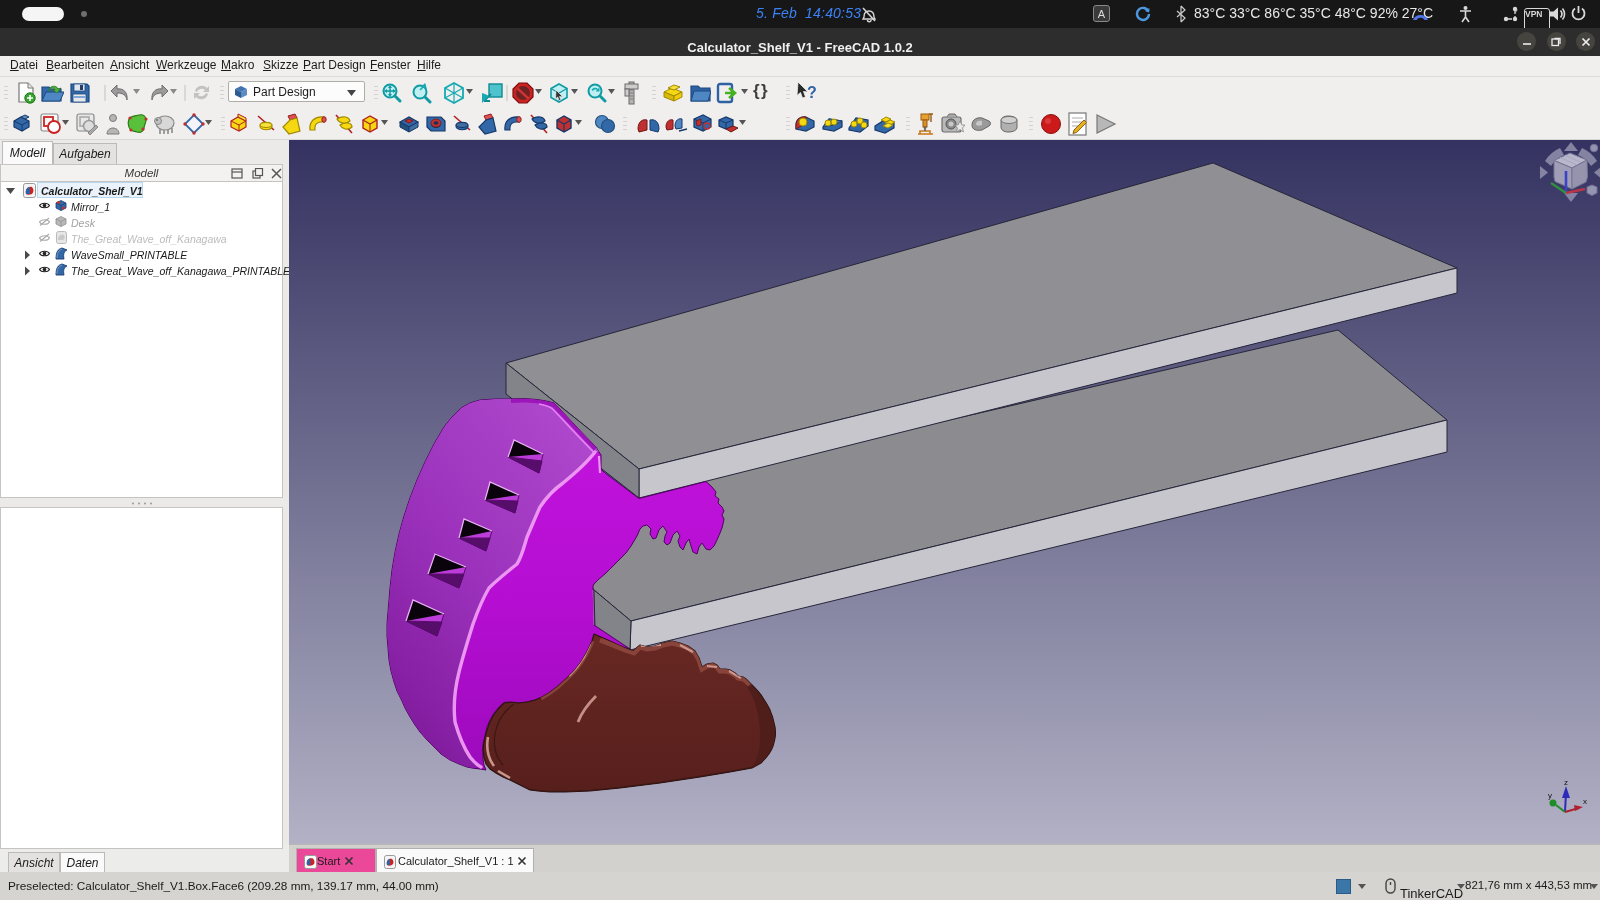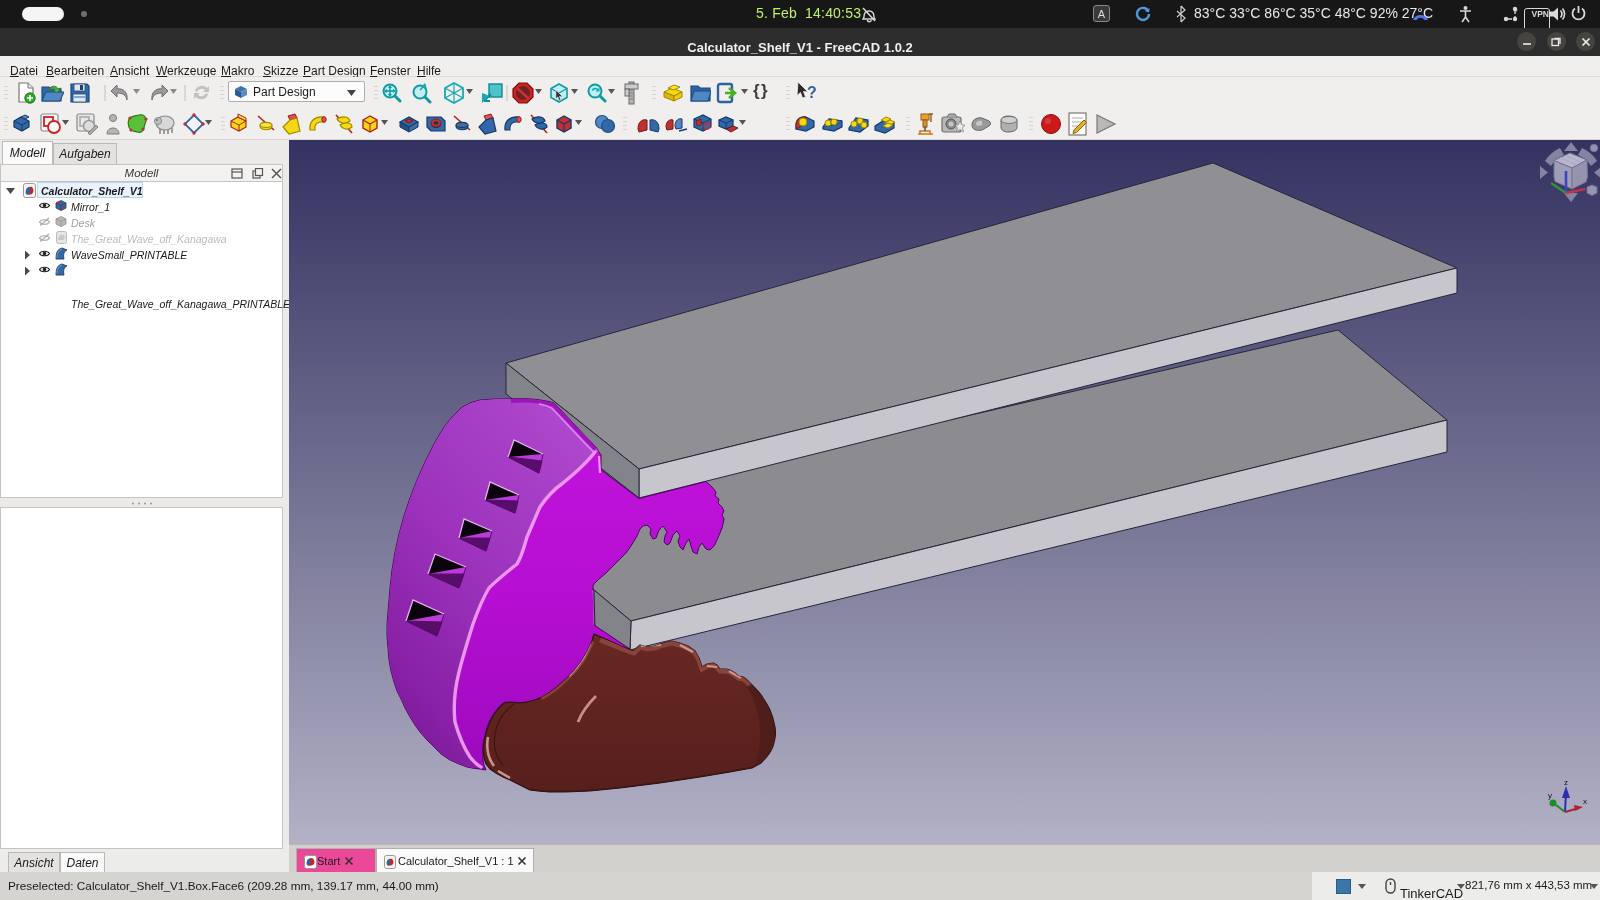--- a/index.html
+++ b/index.html
@@ -2,48 +2,48 @@
 <html><head><meta charset="utf-8">
 <style>
 *{margin:0;padding:0;box-sizing:border-box;}
 html,body{width:1600px;height:900px;overflow:hidden;font-family:"Liberation Sans",sans-serif;}
 body{position:relative;background:#ececea;}
 .abs{position:absolute;white-space:nowrap;}
 
 #sysbar{position:absolute;left:0;top:0;width:1600px;height:28px;background:#171717;color:#e6e6e6;}
 #pill{position:absolute;left:22px;top:7px;width:42px;height:14px;background:#f5f5f5;border-radius:7px;}
 #pilldot{position:absolute;left:81px;top:11px;width:6px;height:6px;background:#6e6e6e;border-radius:3px;}
-#clock{position:absolute;left:756px;top:5px;font-size:14px;letter-spacing:0.2px;color:#bef264;}
+#clock{position:absolute;left:756px;top:5px;font-size:14px;letter-spacing:0.2px;color:#3b82f6;font-style:italic;}
 #temps{position:absolute;left:1194px;top:5px;font-size:14px;color:#e8e8e8;}
 
 #titlebar{position:absolute;left:0;top:28px;width:1600px;height:28px;background:#2d2d2d;}
 #title{position:absolute;width:100%;text-align:center;top:12px;font-size:13px;color:#f0f0f0;font-weight:700;}
 .wbtn{position:absolute;top:4px;width:19px;height:19px;border-radius:10px;background:#45443f;color:#ededed;text-align:center;}
 
 #menubar{position:absolute;left:0;top:56px;width:1600px;height:21px;background:#f0efed;border-bottom:1px solid #dddbd8;color:#1b1b1b;font-size:12px;}
-.mitem{position:absolute;top:8px;}
+.mitem{position:absolute;top:2px;}
 .mitem span{text-decoration:underline;}
 
 #tb1{position:absolute;left:0;top:77px;width:1600px;height:31px;background:#f1efee;}
 #tb2{position:absolute;left:0;top:108px;width:1600px;height:32px;background:#f1efee;border-bottom:1px solid #d8d6d3;}
 .ticon{position:absolute;}
 #combo{position:absolute;left:228px;top:4px;width:137px;height:21px;background:#fcfcfc;border:1px solid #afadaa;border-radius:2px;font-size:12px;color:#1b1b1b;}
 
 #leftpanel{position:absolute;left:0;top:140px;width:289px;height:704px;background:#eceae8;font-style:italic;}
 .ptab{position:absolute;font-size:12px;color:#1b1b1b;text-align:center;border:1px solid #bcbab7;border-bottom:none;background:#e4e2e0;}
 .ptab.active{background:#fafafa;}
 #phdr{position:absolute;left:0px;top:24px;width:283px;height:18px;background:#f3f2f0;border:1px solid #c6c4c1;font-size:11.5px;color:#3a3a3a;text-align:center;}
 #tree{position:absolute;left:0px;top:42px;width:283px;height:316px;background:#ffffff;border:1px solid #c6c4c1;border-top:none;font-size:10.5px;color:#1a1a1a;}
 #prop{position:absolute;left:0px;top:367px;width:283px;height:342px;background:#ffffff;border:1px solid #c6c4c1;}
 .trow{position:absolute;left:0;height:16px;line-height:16px;white-space:nowrap;text-align:center;}
 #ptabs2 .ptab{top:0;}
 
 #mdibar{position:absolute;left:289px;top:844px;width:1311px;height:28px;background:#d3d1ce;border-top:1px solid #b9b7b4;}
 .mtab{position:absolute;top:3px;height:25px;font-size:11px;color:#1b1b1b;border:1px solid #b2b0ad;border-bottom:none;}
-#statusbar{position:absolute;left:0;top:872px;width:1312px;height:28px;background:#d6d4d1;font-size:11.8px;color:#1a1a1a;}
+#statusbar{position:absolute;left:0;top:872px;width:1600px;height:28px;background:#d6d4d1;font-size:11.8px;color:#1a1a1a;}
 </style></head>
 <body>
 
 <div id="sysbar">
   <div id="pill"></div>
     <div id="pilldot"></div>
   <div id="clock">5. Feb&nbsp; 14:40:53</div>
   <svg class="abs" style="left:860px;top:6px" width="18" height="17" viewBox="0 0 18 17">
       <path d="M4 11 Q4 5 9 5 Q14 5 14 11 L15 13 H3 Z M7.5 14 a1.8 1.8 0 0 0 3.6 0" fill="none" stroke="#d6d6d6" stroke-width="1.4"></path>
       <line x1="3" y1="2" x2="15" y2="15" stroke="#d6d6d6" stroke-width="1.5"></line>
@@ -64,21 +64,21 @@
       <circle cx="6.5" cy="3" r="2" fill="#d9d9d9"></circle>
       <path d="M1 6 H12 M6.5 6 V12 M6.5 12 L3 17 M6.5 12 L10 17" stroke="#d9d9d9" stroke-width="1.6" fill="none"></path>
     </svg>
   <svg class="abs" style="left:1503px;top:6px" width="16" height="16" viewBox="0 0 16 16">
       <circle cx="12" cy="3" r="2.2" fill="#d9d9d9"></circle>
       <circle cx="3" cy="13" r="2.2" fill="#d9d9d9"></circle>
       <circle cx="12" cy="13" r="2.2" fill="#d9d9d9"></circle>
       <path d="M12 5 V8 M5 13 H9 M12 10 L12 13" stroke="#d9d9d9" stroke-width="1.3" fill="none"></path>
       <text x="11.2" y="7.4" font-size="6" fill="#d9d9d9">?</text>
     </svg>
-  <div class="abs" style="left:1524px;top:8px;width:26px;height:31px;border:1.5px solid #d9d9d9;border-radius:3px;color:#d9d9d9;font-size:8.5px;font-weight:700;text-align:right;line-height:11px;">VPN</div>
+  <div class="abs" style="left:1524px;top:8px;width:26px;height:31px;border:1.5px solid #d9d9d9;border-radius:3px;color:#d9d9d9;font-size:8.5px;font-weight:700;text-align:left;line-height:11px;">VPN</div>
   <svg class="abs" style="left:1549px;top:6px" width="17" height="16" viewBox="0 0 17 16">
       <path d="M1 5.5 H4.5 L9 1.5 V14.5 L4.5 10.5 H1 Z" fill="#d9d9d9"></path>
       <path d="M11.5 4.5 A5.4 5.4 0 0 1 11.5 11.5 M13.5 2.5 A8.4 8.4 0 0 1 13.5 13.5" stroke="#d9d9d9" stroke-width="1.6" fill="none"></path>
     </svg>
   <svg class="abs" style="left:1571px;top:5px" width="15" height="17" viewBox="0 0 15 17">
       <path d="M7.5 1 V8" stroke="#d9d9d9" stroke-width="1.8"></path>
       <path d="M4 3.6 A6 6 0 1 0 11 3.6" fill="none" stroke="#d9d9d9" stroke-width="1.8"></path>
     </svg>
 </div>
 
@@ -593,21 +593,21 @@
         <path d="M1 0.5 L6 5 L1 9.5 Z" fill="#4a4a4a"></path>
       </svg>
     <svg class="abs" style="left:38px;top:83px" width="11" height="9" viewBox="0 0 11 9">
         <path d="M0.5 4.5 C2 1.5 9 1.5 10.5 4.5 C9 7.5 2 7.5 0.5 4.5 Z" fill="none" stroke="#222" stroke-width="1.2"></path>
         <circle cx="5.5" cy="4.5" r="1.8" fill="#222"></circle>
       </svg>
     <svg class="abs" style="left:54px;top:81px" width="13" height="13" viewBox="0 0 13 13">
         <path d="M1 12 C1 5 3 2 7 1 L12 3 C9 4 8 7 9 12 Z" fill="#3268a8" stroke="#1c3c6e" stroke-width="0.9"></path>
         <path d="M2 11 C2 6 4 3 7 2" stroke="#6e9cc8" stroke-width="1" fill="none"></path>
       </svg>
-    <div class="trow" style="left:70px;top:81px;margin-top:33px;">The_Great_Wave_off_Kanagawa_PRINTABLE</div>
+    <div class="trow" style="left:70px;top:81px;">The_Great_Wave_off_Kanagawa_PRINTABLE</div>
   </div>
   <svg class="abs" style="left:130px;top:361px" width="24" height="5">
       <circle cx="3" cy="2.5" r="1" fill="#9a9896"></circle>
       <circle cx="9" cy="2.5" r="1" fill="#9a9896"></circle>
       <circle cx="15" cy="2.5" r="1" fill="#9a9896"></circle>
       <circle cx="21" cy="2.5" r="1" fill="#9a9896"></circle>
     </svg>
   <div id="prop"></div>
   <div id="ptabs2">
     <div class="ptab" style="left:8px;top:712px;width:52px;height:22px;line-height:21px;position:absolute;">Ansicht</div>

